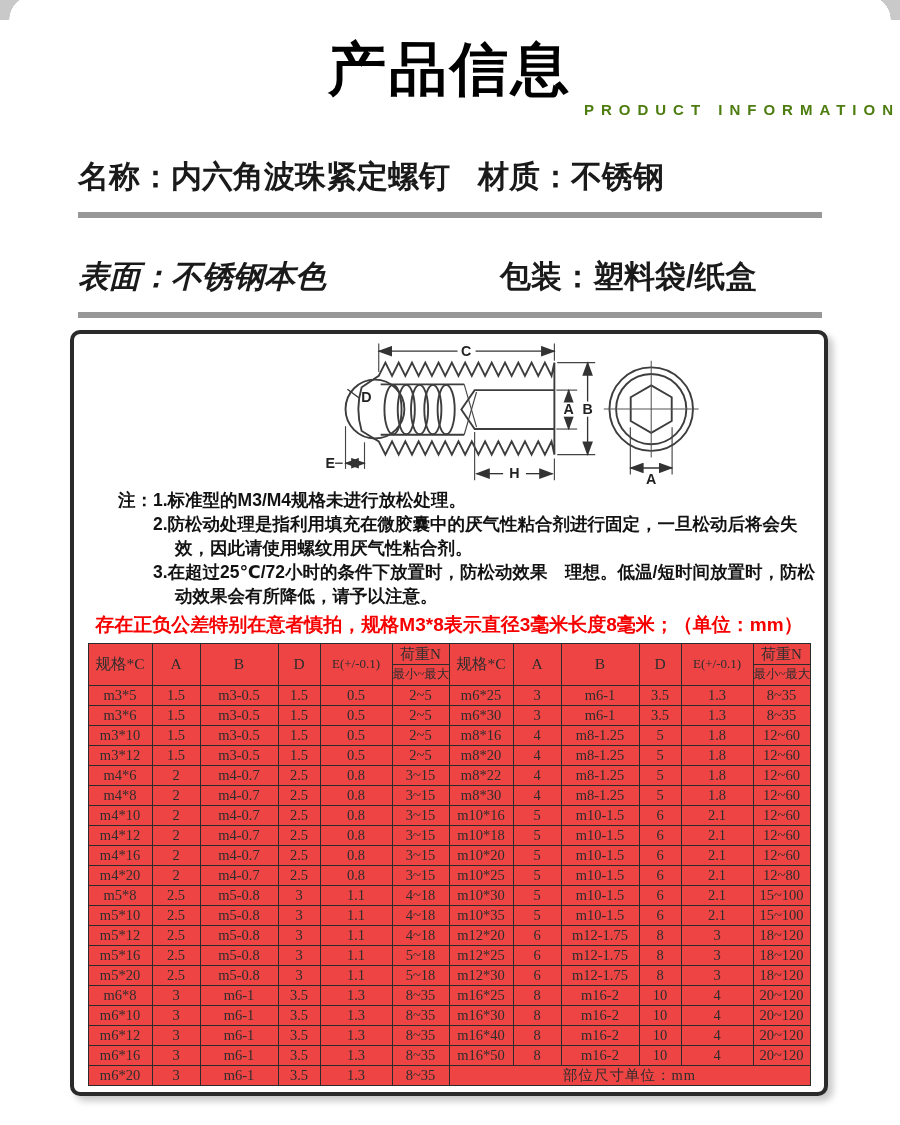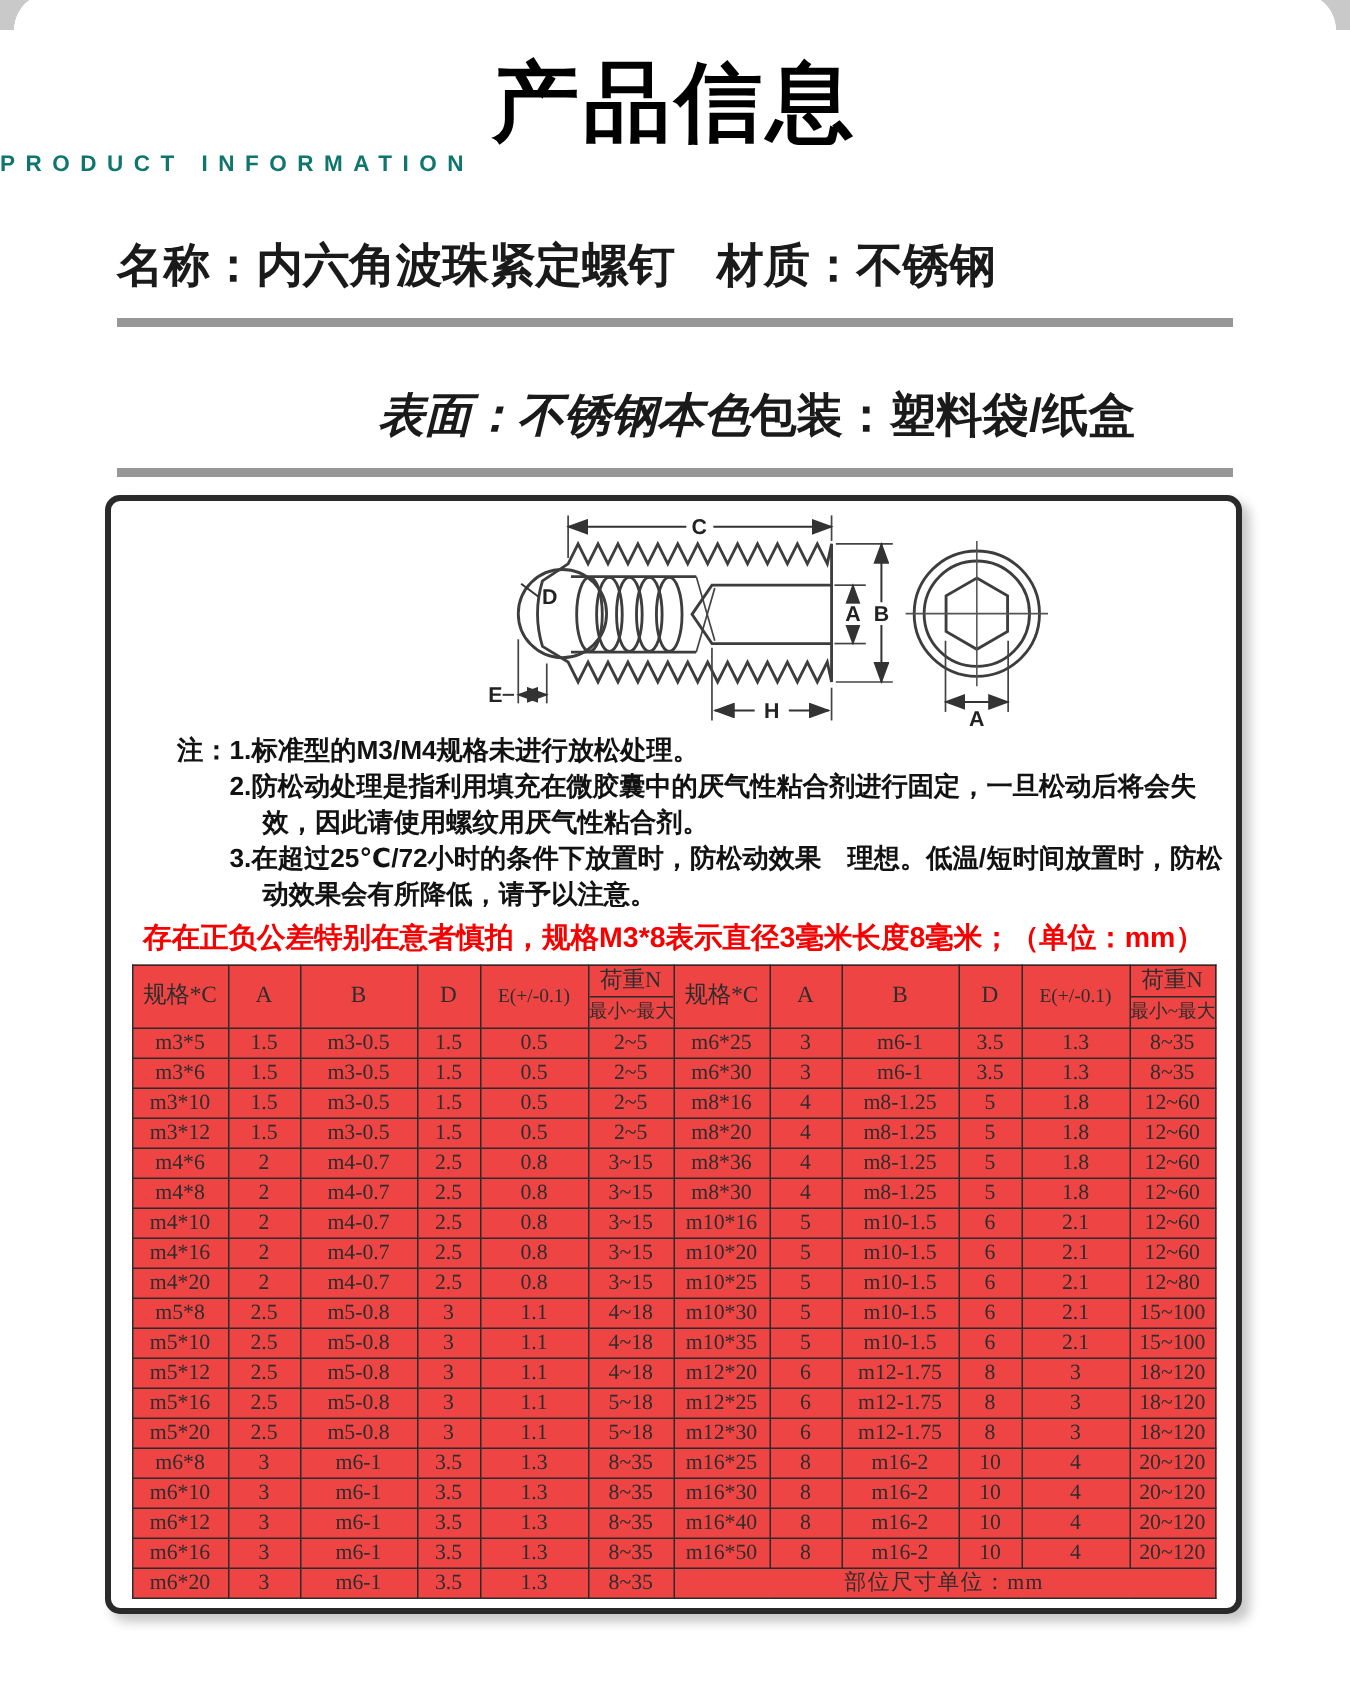--- a/index.html
+++ b/index.html
@@ -5,23 +5,23 @@
   html,body{margin:0;padding:0;}
   body{
     width:900px;height:1125px;background:#ffffff;position:relative;overflow:hidden;
     font-family:"Liberation Sans","DejaVu Sans",sans-serif;
   }
   .corner{position:absolute;top:0;width:34px;height:20px;}
   .corner-tl{left:0;background:radial-gradient(circle at 100% 100%, #ffffff 62%, #c9c9c9 63%);}
   .corner-tr{right:0;background:radial-gradient(circle at 0% 100%, #ffffff 62%, #c9c9c9 63%);}
 
   .title{margin-top:40px;text-align:center;font-size:58px;line-height:1;font-weight:900;letter-spacing:3px;color:#000;}
-  .subtitle{text-align:left;font-size:15px;letter-spacing:7px;color:#0f766e;font-weight:700;margin-top:3px;}
-
-  .info-row{margin:38px 78px 0;display:flex;align-items:baseline;font-size:31px;font-weight:600;color:#1a1a1a;line-height:1.35;text-align:right;}
+  .subtitle{text-align:right;font-size:15px;letter-spacing:7px;color:#4d7c0f;font-weight:700;margin-top:3px;}
+
+  .info-row{margin:38px 78px 0;display:flex;align-items:baseline;font-size:31px;font-weight:600;color:#1a1a1a;line-height:1.35;}
   .info-row .pair{white-space:nowrap;}
   .gap{display:inline-block;width:28px;}
   .w1{flex:none;width:422px;font-style:italic;}
   .divider{height:6px;background:#979797;margin:14px 78px 0;}
 
   .frame{
     margin:12px 0 0 70px;width:750px;background:#fff;
     border:4px solid #2a2a2a;border-radius:10px;
     box-shadow:5px 5px 7px rgba(0,0,0,.22);
     padding:2px 0 6px;
@@ -264,21 +264,21 @@
           <td class="c4">1.8</td>
           <td class="c5">12~60</td>
         </tr>
         <tr>
           <td class="c0">m4*6</td>
           <td class="c1">2</td>
           <td class="c2">m4-0.7</td>
           <td class="c3">2.5</td>
           <td class="c4">0.8</td>
           <td class="c5">3~15</td>
-          <td class="c0">m8*36</td>
+          <td class="c0">m8*22</td>
           <td class="c1">4</td>
           <td class="c2">m8-1.25</td>
           <td class="c3">5</td>
           <td class="c4">1.8</td>
           <td class="c5">12~60</td>
         </tr>
         <tr>
           <td class="c0">m4*8</td>
           <td class="c1">2</td>
           <td class="c2">m4-0.7</td>
@@ -293,20 +293,34 @@
           <td class="c5">12~60</td>
         </tr>
         <tr>
           <td class="c0">m4*10</td>
           <td class="c1">2</td>
           <td class="c2">m4-0.7</td>
           <td class="c3">2.5</td>
           <td class="c4">0.8</td>
           <td class="c5">3~15</td>
           <td class="c0">m10*16</td>
+          <td class="c1">5</td>
+          <td class="c2">m10-1.5</td>
+          <td class="c3">6</td>
+          <td class="c4">2.1</td>
+          <td class="c5">12~60</td>
+        </tr>
+        <tr>
+          <td class="c0">m4*12</td>
+          <td class="c1">2</td>
+          <td class="c2">m4-0.7</td>
+          <td class="c3">2.5</td>
+          <td class="c4">0.8</td>
+          <td class="c5">3~15</td>
+          <td class="c0">m10*18</td>
           <td class="c1">5</td>
           <td class="c2">m10-1.5</td>
           <td class="c3">6</td>
           <td class="c4">2.1</td>
           <td class="c5">12~60</td>
         </tr>
         <tr>
           <td class="c0">m4*16</td>
           <td class="c1">2</td>
           <td class="c2">m4-0.7</td>

